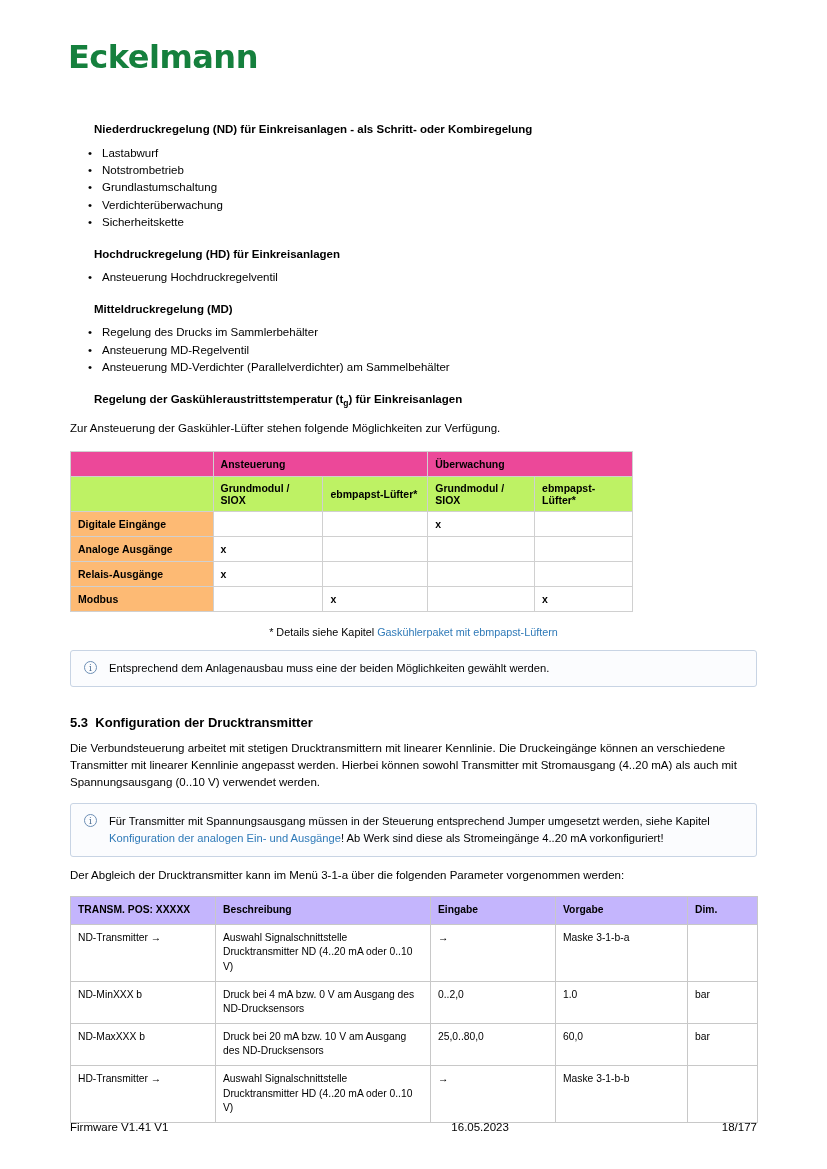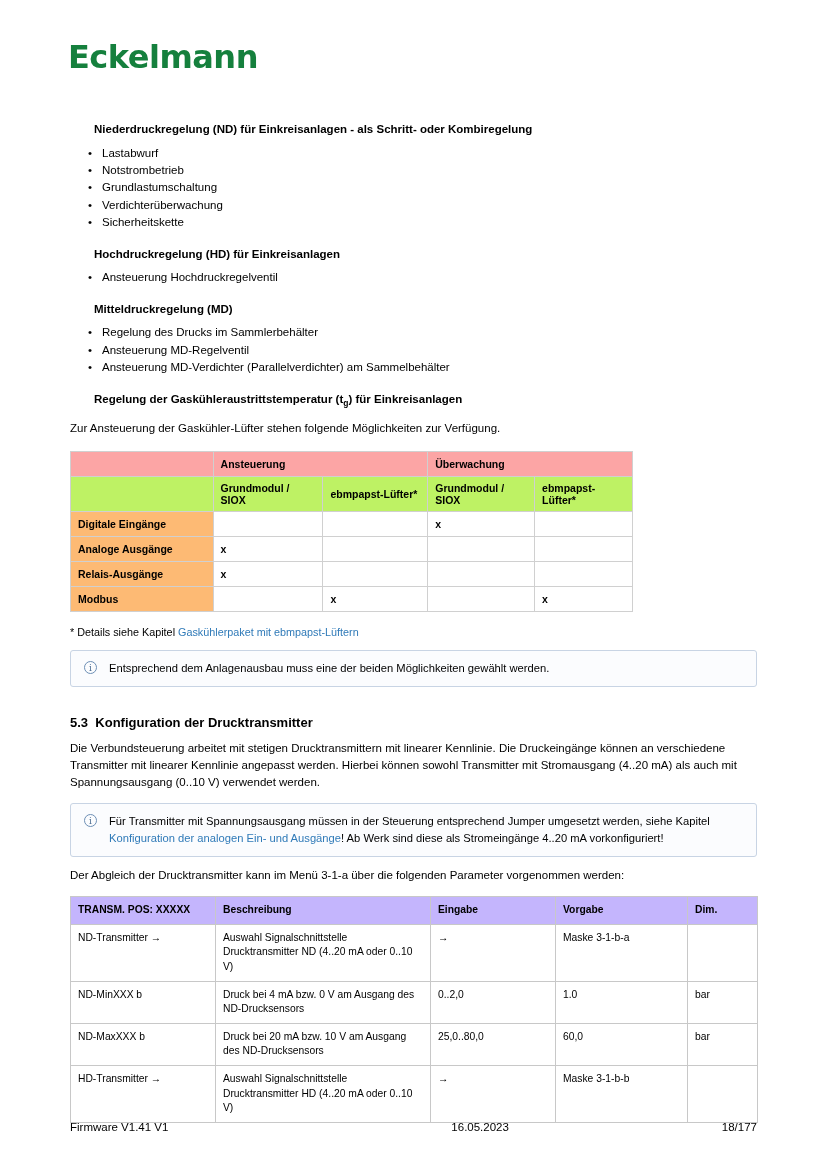--- a/index.html
+++ b/index.html
@@ -77,33 +77,34 @@
     font-size: 10.5px;
   }
   table.t1 td, table.t1 th {
     border: 1px solid #d0d0d0;
     padding: 5px 7px;
     vertical-align: middle;
     text-align: left;
     font-weight: normal;
     height: 25px;
   }
-  table.t1 tr.hdr td { background: #fca5a5; font-weight: bold; }
+  table.t1 tr.hdr td { background: #ec4899; font-weight: bold; }
   table.t1 tr.hdr2 td { background: #bef264; font-weight: bold; }
   table.t1 td.rowhdr { background: #fdba74; font-weight: bold; width: 143px; }
   table.t1 td.mark { font-weight: bold; }
   table.t1 col.c1 { width: 143px; }
   table.t1 col.c2 { width: 110px; }
   table.t1 col.c3 { width: 105px; }
   table.t1 col.c4 { width: 107px; }
   table.t1 col.c5 { width: 98px; }
 
   p.footnote {
     font-size: 10.8px;
     margin: 14px 0 4px 0;
+    text-align: center;
   }
   a.link { color: #2f7ab8; text-decoration: none; }
 
   .note {
     border: 1px solid #c8d4e4;
     background: #fbfcfe;
     border-radius: 3px;
     margin-top: 12px;
     padding: 9px 12px 9px 38px;
     position: relative;

